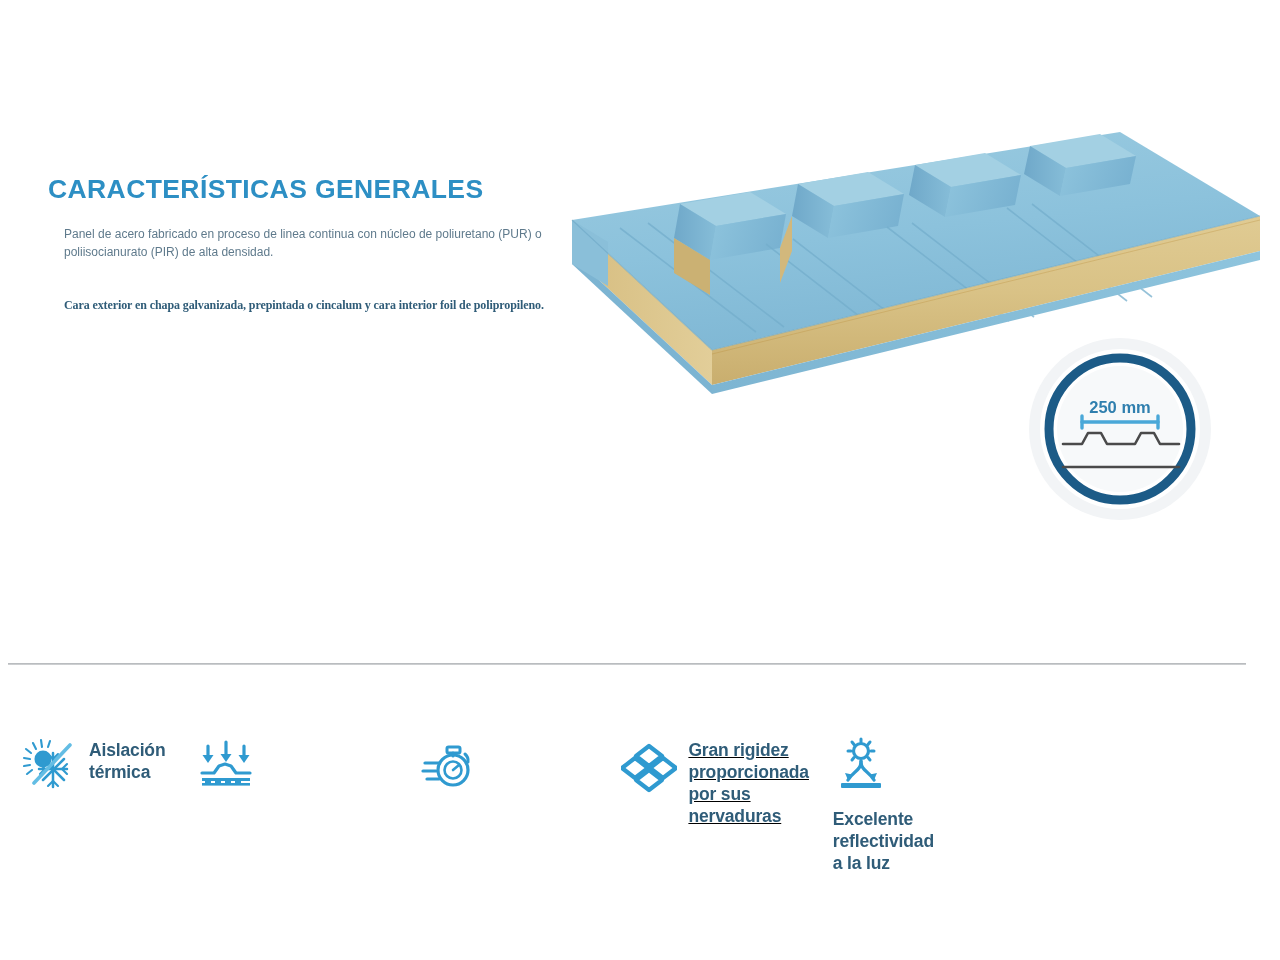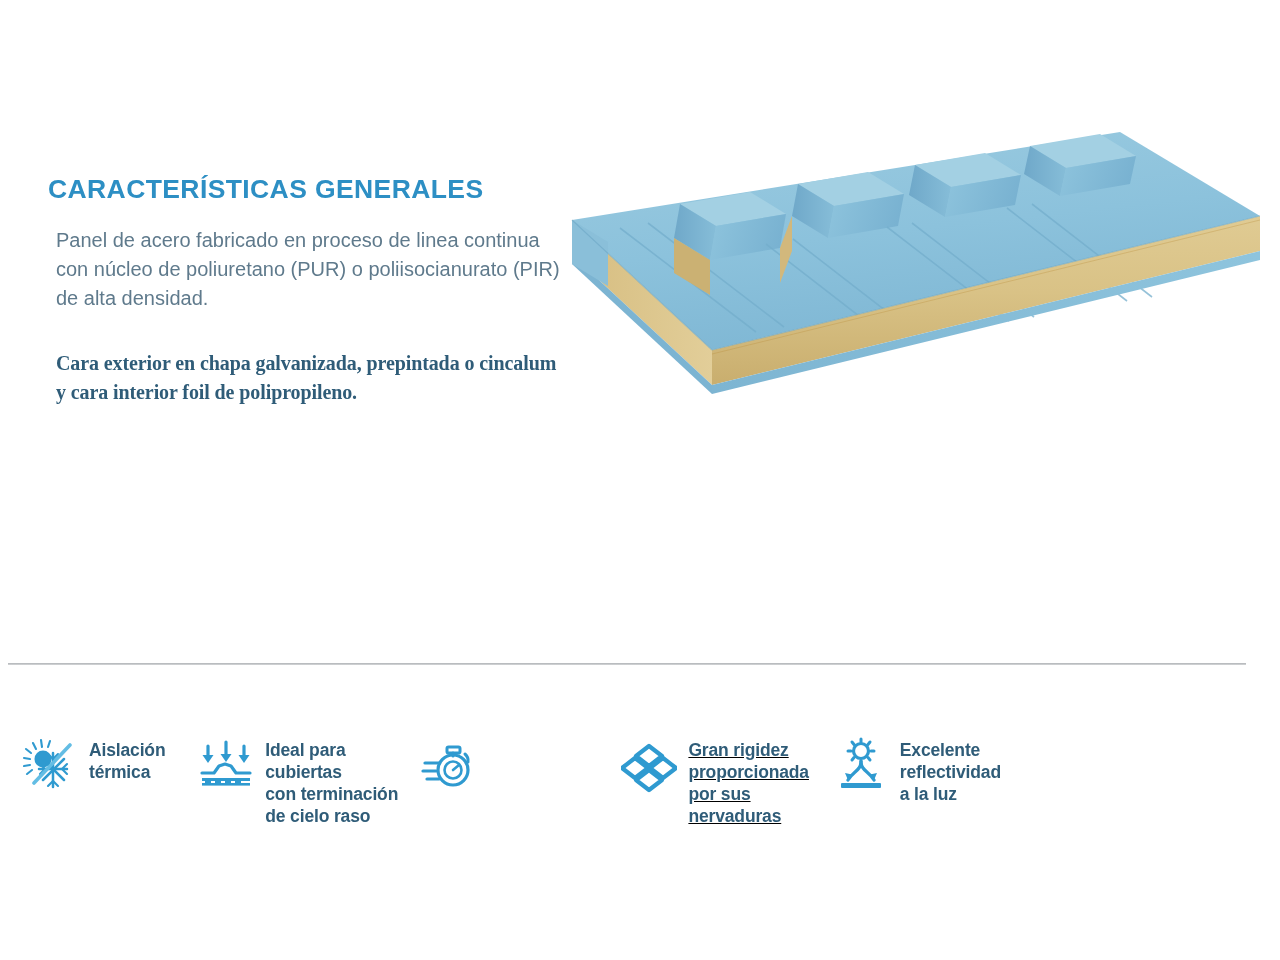--- a/index.html
+++ b/index.html
@@ -35,22 +35,22 @@
   #page-title {
     margin: 0 0 22px 0;
     font-size: 26.5px;
     font-weight: bold;
     letter-spacing: 0.4px;
     color: #2d8fc4;
     line-height: 1.1;
   }
 
   .body-paragraph {
-    margin: 8px;
-    font-size: 20px;
+    margin: 16px;
+    font-size: 12px;
     line-height: 1.45;
     color: #5f7a8c;
     font-weight: normal;
   }
 
   .body-paragraph.bold {
     margin-top: 36px;
     font-weight: bold;
     color: #2f5c78;
     letter-spacing: -0.1px;
@@ -101,21 +101,21 @@
 
   .feature-item {
     display: flex;
     align-items: flex-start;
     gap: 11px;
   }
   .feature-item:nth-child(1) { margin-left: 22px;  width: 208px; }
   .feature-item:nth-child(2) { margin-left: 4px;   width: 262px; }
   .feature-item:nth-child(3) { margin-left: 6px;   width: 232px; }
   .feature-item:nth-child(4) { margin-left: 8px;   width: 248px; text-decoration: underline; }
-  .feature-item:nth-child(5) { margin-left: 6px;   width: 220px; }
+  .feature-item:nth-child(5) { margin-left: 6px;   width: 220px; flex-direction: column; }
 
   .feature-icon {
     flex: 0 0 auto;
     width: 56px;
     height: 56px;
     display: block;
     margin-top: 2px;
   }
   .feature-icon svg { display: block; width: 100%; height: 100%; }
 
@@ -231,20 +231,42 @@
       <g stroke="#b98f3f" stroke-width="1" opacity="0.35" fill="none">
         <line x1="152" y1="234" x2="700" y2="100"></line>
       </g>
       <g stroke="#6aa5c4" stroke-width="1.2" opacity="0.55" fill="none">
         <line x1="12" y1="100" x2="152" y2="230"></line>
         <line x1="152" y1="230" x2="700" y2="96"></line>
       </g>
     </svg>
   </div>
 
+  <div id="spec-badge">
+    <svg viewBox="0 0 186 186" xmlns="http://www.w3.org/2000/svg">
+
+      <circle cx="93" cy="93" r="91" fill="#f2f4f6"></circle>
+      <circle cx="93" cy="93" r="80" fill="#ffffff"></circle>
+
+      <circle cx="93" cy="93" r="71" fill="none" stroke="#1c5b87" stroke-width="9"></circle>
+      <circle cx="93" cy="93" r="63" fill="#f7f9fa"></circle>
+
+      <g stroke="#4aa8d8" stroke-width="3.4" stroke-linecap="round">
+        <line x1="55" y1="86" x2="131" y2="86"></line>
+        <line x1="55" y1="80" x2="55" y2="92"></line>
+        <line x1="131" y1="80" x2="131" y2="92"></line>
+      </g>
+
+      <text x="93" y="77" text-anchor="middle" font-family="Liberation Sans, DejaVu Sans, sans-serif" font-size="16.5" font-weight="bold" fill="#2f7fae">250 mm</text>
+
+      <path d="M 36,108 L 55,108 L 61,97 L 74,97 L 80,108 L 108,108 L 114,97 L 127,97 L 133,108 L 152,108" fill="none" stroke="#4a4a4a" stroke-width="2.6" stroke-linejoin="round" stroke-linecap="round"></path>
+
+      <line x1="36" y1="131" x2="152" y2="131" stroke="#4a4a4a" stroke-width="2.6" stroke-linecap="round"></line>
+    </svg>
+  </div>
 
 </div>
 
 <hr id="section-divider">
 
 <div id="features-row">
 
   <div class="feature-item">
     <span class="feature-icon">
       <svg viewBox="0 0 56 56" xmlns="http://www.w3.org/2000/svg">
@@ -307,24 +329,20 @@
 
         <g fill="#2f9ad0">
           <rect x="4" y="46" width="48" height="2.6"></rect>
           <rect x="7" y="43.6" width="6" height="3.4"></rect>
           <rect x="17" y="43.6" width="6" height="3.4"></rect>
           <rect x="27" y="43.6" width="6" height="3.4"></rect>
           <rect x="37" y="43.6" width="6" height="3.4"></rect>
         </g>
       </svg>
     </span>
-    <span class="feature-label">Ideal para
-cubiertas
-con terminación
-de cielo raso</span>
   </div>
 
   <div class="feature-item">
     <span class="feature-icon">
       <svg viewBox="0 0 56 56" xmlns="http://www.w3.org/2000/svg">
         <g stroke="#2f9ad0" fill="none" stroke-linecap="round">
 
           <circle cx="32" cy="33" r="15" stroke-width="3.2"></circle>
           <circle cx="32" cy="33" r="8.5" stroke-width="2.6"></circle>
 

